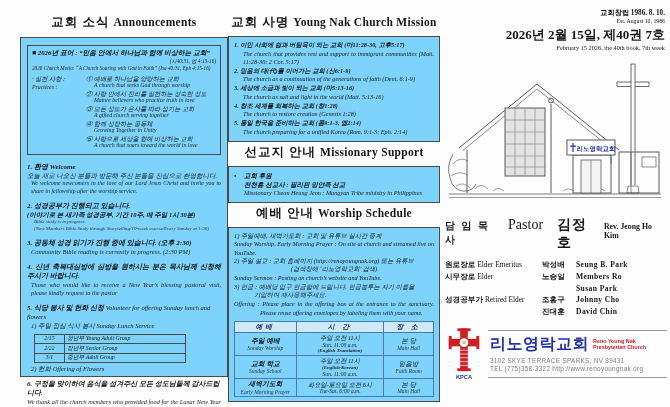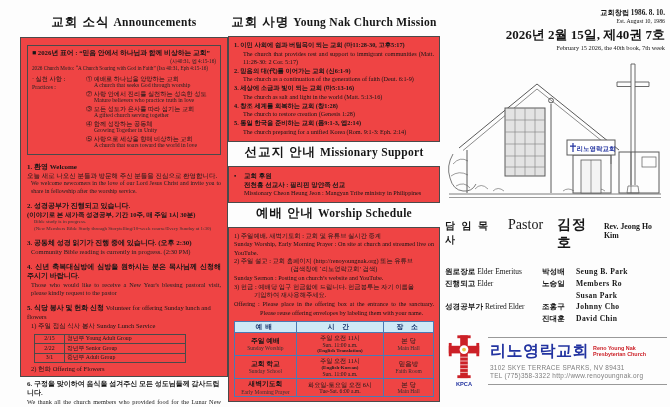--- a/index.html
+++ b/index.html
@@ -4,21 +4,21 @@
 <style>
   html,body{margin:0;padding:0;background:#f4f4f4;}
   .page{position:relative;width:670px;height:407px;background:#fdfdfd;overflow:hidden;
         font-family:"Liberation Serif","DejaVu Serif",serif;color:#161616;}
   .col{position:absolute;top:0;}
 
   
   .sec-title{text-align:center;font-weight:bold;}
   .sec-title .ko{font-size:12.5px;letter-spacing:1px;}
   .sec-title .en{font-size:11.5px;letter-spacing:0.3px;}
-  .box{border:1px solid #4a4a4a;box-sizing:border-box;background:#ef4444;}
+  .box{border:1px solid #4a4a4a;box-sizing:border-box;background:#7dd3fc;font-style:italic;}
   .just{text-align:justify;}
 
   
   .col-left{left:20px;top:12px;width:208px;}
   .outer-box{margin-top:6px;height:340px;padding:7px 6px;}
   .motto-box{border:1px solid #4a4a4a;padding:3px 4px 4px;}
   .motto-h{font-size:6.8px;font-weight:bold;line-height:1.3;}
   .motto-ref{font-size:5.2px;text-align:right;color:#222;}
   .motto-sub{font-size:5.2px;color:#222;line-height:1.3;}
   .practices{display:flex;margin-top:3px;}
@@ -69,21 +69,21 @@
   .f-ko{font-size:7.2px;font-weight:bold;}
   .f-en{font-size:5.8px;}
   .i-ko{font-size:13px;font-weight:bold;margin-top:2px;}
   .i-en{font-size:6.3px;}
   .drawing{margin-top:3px;}
   .pastor-row{display:flex;margin-top:6px;align-items:baseline;}
   .p-role-ko{font-size:10px;font-weight:bold;letter-spacing:2px;}
   .p-role-en{font-size:14px;margin-left:3px;text-align:right;}
   .p-name-ko{font-size:14px;font-weight:bold;margin-left:14px;letter-spacing:1px;}
   .p-name-en{font-size:7.8px;font-weight:bold;margin-left:3px;}
-  .staff{margin-top:14px;}
+  .staff{margin-top:7px;}
   .staff-row{display:flex;font-size:7.6px;line-height:1.55;}
   .s-role{width:97px;flex:none;}
   .s-role .rko{font-weight:bold;}
   .s-role .ren{font-size:7.4px;}
   .s-nko{width:34px;flex:none;font-weight:bold;}
   .s-nen{font-weight:bold;letter-spacing:0.4px;}
   .logo-block{display:flex;margin-top:9px;align-items:center;gap:5px;}
   .logo-right{flex:1;border-top:1.5px solid #999;border-bottom:1.5px solid #999;padding:3px 0 3px 2px;}
   .logo-name-row{display:flex;align-items:center;gap:4px;}
   .logo-ko{font-size:16px;font-weight:bold;color:#2233a0;letter-spacing:0.5px;font-family:"Liberation Sans","DejaVu Sans",sans-serif;}
@@ -355,21 +355,21 @@
       <span class="p-name-en">Rev. Jeong Ho Kim</span>
     </div>
 
     <div class="staff">
       <div class="staff-row">
         <span class="s-role"><span class="rko">원로장로</span> <span class="ren">Elder Emeritus</span></span>
         <span class="s-nko">박성배</span>
         <span class="s-nen">Seung B. Park</span>
       </div>
       <div class="staff-row">
-        <span class="s-role"><span class="rko">진행되고</span> <span class="ren">Elder</span></span>
+        <span class="s-role"><span class="rko">시무장로</span> <span class="ren">Elder</span></span>
         <span class="s-nko">노승일</span>
         <span class="s-nen">Members Ro</span>
       </div>
       <div class="staff-row">
         <span class="s-role"><span class="rko"></span> <span class="ren"></span></span>
         <span class="s-nko"></span>
         <span class="s-nen">Susan Park</span>
       </div>
       <div class="staff-row">
         <span class="s-role"><span class="rko">성경공부가</span> <span class="ren">Retired Elder</span></span>

